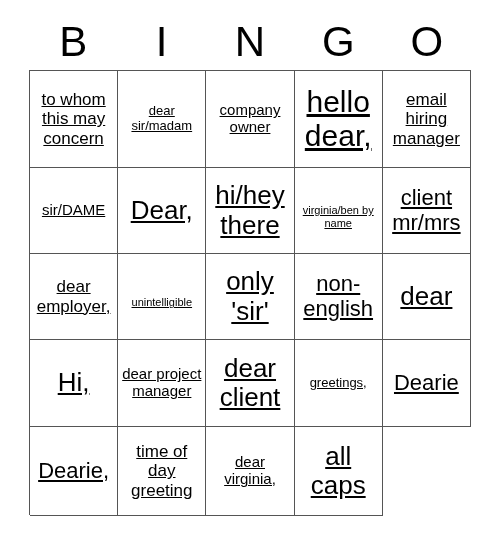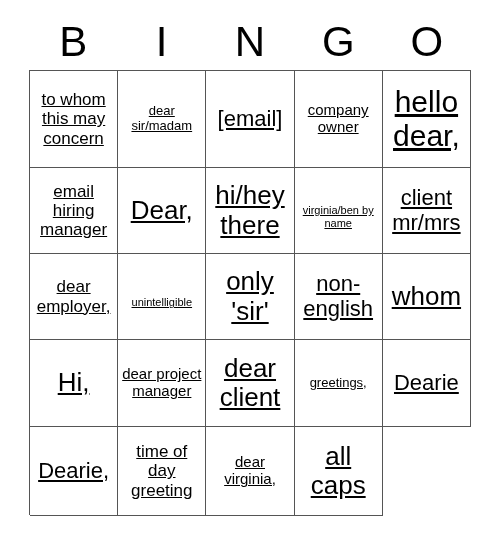--- a/index.html
+++ b/index.html
@@ -97,30 +97,30 @@
   </div>
 
   <div class="grid" id="bingo-grid">
       <div class="cell">
         <span class="cell-text fs-lg">to whom this may concern</span>
       </div>
       <div class="cell">
         <span class="cell-text fs-sm">dear sir/madam</span>
       </div>
       <div class="cell">
-        <span class="cell-text fs-xl">[email]</span>
-      </div>
-      <div class="cell">
         <span class="cell-text fs-md">company owner</span>
       </div>
       <div class="cell">
         <span class="cell-text fs-3xl">hello dear,</span>
       </div>
       <div class="cell">
         <span class="cell-text fs-lg">email hiring manager</span>
+      </div>
+      <div class="cell">
+        <span class="cell-text fs-md">sir/DAME</span>
       </div>
       <div class="cell">
         <span class="cell-text fs-2xl">Dear,</span>
       </div>
       <div class="cell">
         <span class="cell-text fs-2xl">hi/hey there</span>
       </div>
       <div class="cell">
         <span class="cell-text fs-xs">virginia/ben by name</span>
       </div>
@@ -133,21 +133,21 @@
       <div class="cell">
         <span class="cell-text fs-xs">unintelligible</span>
       </div>
       <div class="cell">
         <span class="cell-text fs-2xl">only 'sir'</span>
       </div>
       <div class="cell">
         <span class="cell-text fs-xl">non-english</span>
       </div>
       <div class="cell">
-        <span class="cell-text fs-2xl">whom</span>
+        <span class="cell-text fs-2xl">dear</span>
       </div>
       <div class="cell">
         <span class="cell-text fs-2xl">Hi,</span>
       </div>
       <div class="cell">
         <span class="cell-text fs-md">dear project manager</span>
       </div>
       <div class="cell">
         <span class="cell-text fs-2xl">dear client</span>
       </div>

